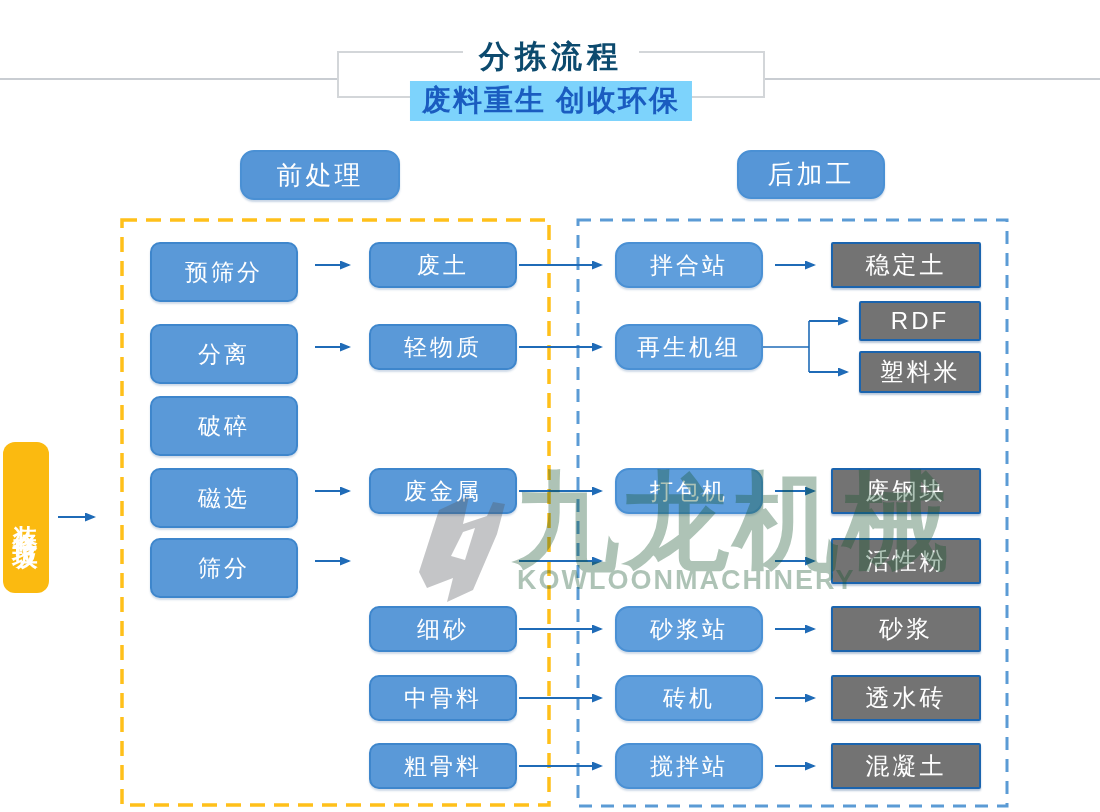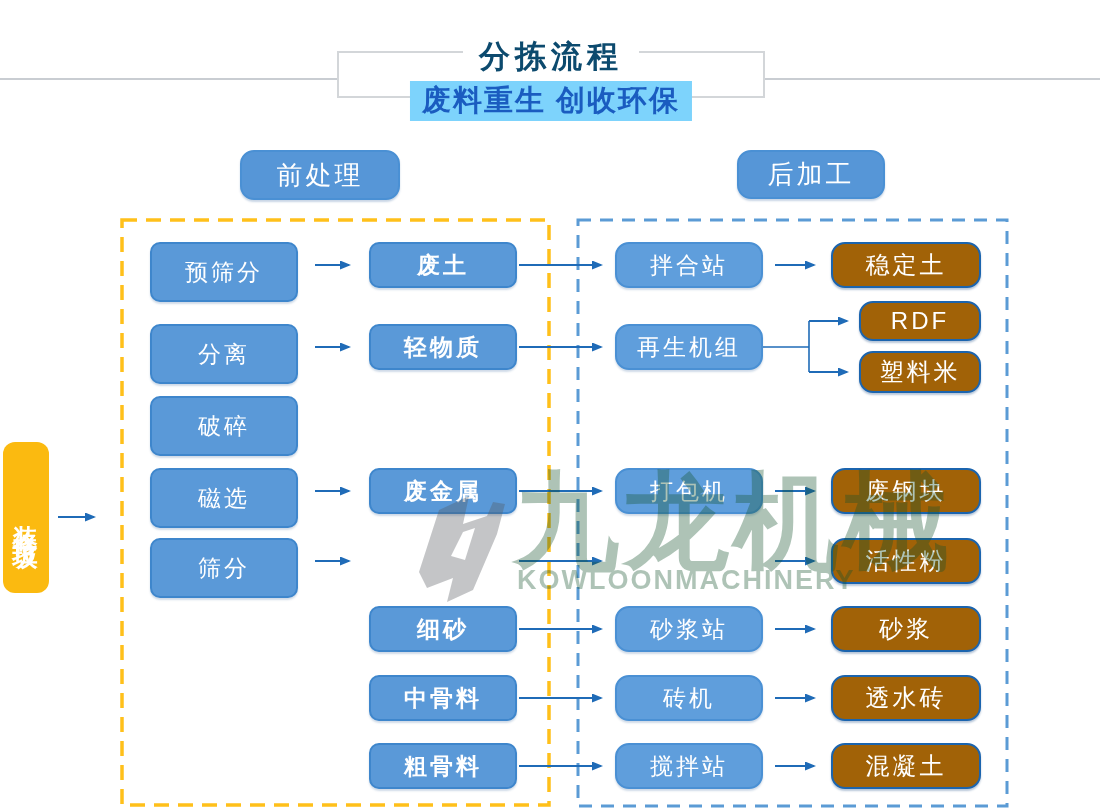--- a/index.html
+++ b/index.html
@@ -32,24 +32,24 @@
           display:flex;align-items:center;justify-content:center;}
 
   
   .node{position:absolute;display:flex;align-items:center;justify-content:center;
         color:#fff;font-size:23px;letter-spacing:3px;box-sizing:border-box;z-index:2;
         white-space:nowrap;}
   .light{background:#5A99D8;border:2px solid #3E86CC;border-radius:10px;
          box-shadow:0 2px 2px rgba(40,90,150,.22);}
   .mid{background:#5F9EDC;border:2px solid #4A90D4;border-radius:14px;
        box-shadow:0 2px 2px rgba(40,90,150,.22);}
-  .dark{background:#a16207;border:2px solid #1B64AE;border-radius:14px;font-size:24px;
+  .dark{background:#737373;border:2px solid #1B64AE;border-radius:2px;font-size:24px;
         box-shadow:0 2px 2px rgba(20,70,130,.3);}
   .c1{left:150px;width:148px;height:60px;}
-  .c2{left:369px;width:148px;height:46px;font-weight:bold;}
+  .c2{left:369px;width:148px;height:46px;}
   .c3{left:615px;width:148px;height:46px;}
   .c4{left:831px;width:150px;height:46px;}
   .c4s{left:859px;width:122px;}
 
   
   #overlay{position:absolute;left:0;top:0;z-index:1;}
 
   
   .watermark{position:absolute;left:413px;top:466px;width:500px;height:140px;
              opacity:.34;color:#14532d;z-index:6;pointer-events:none;}

